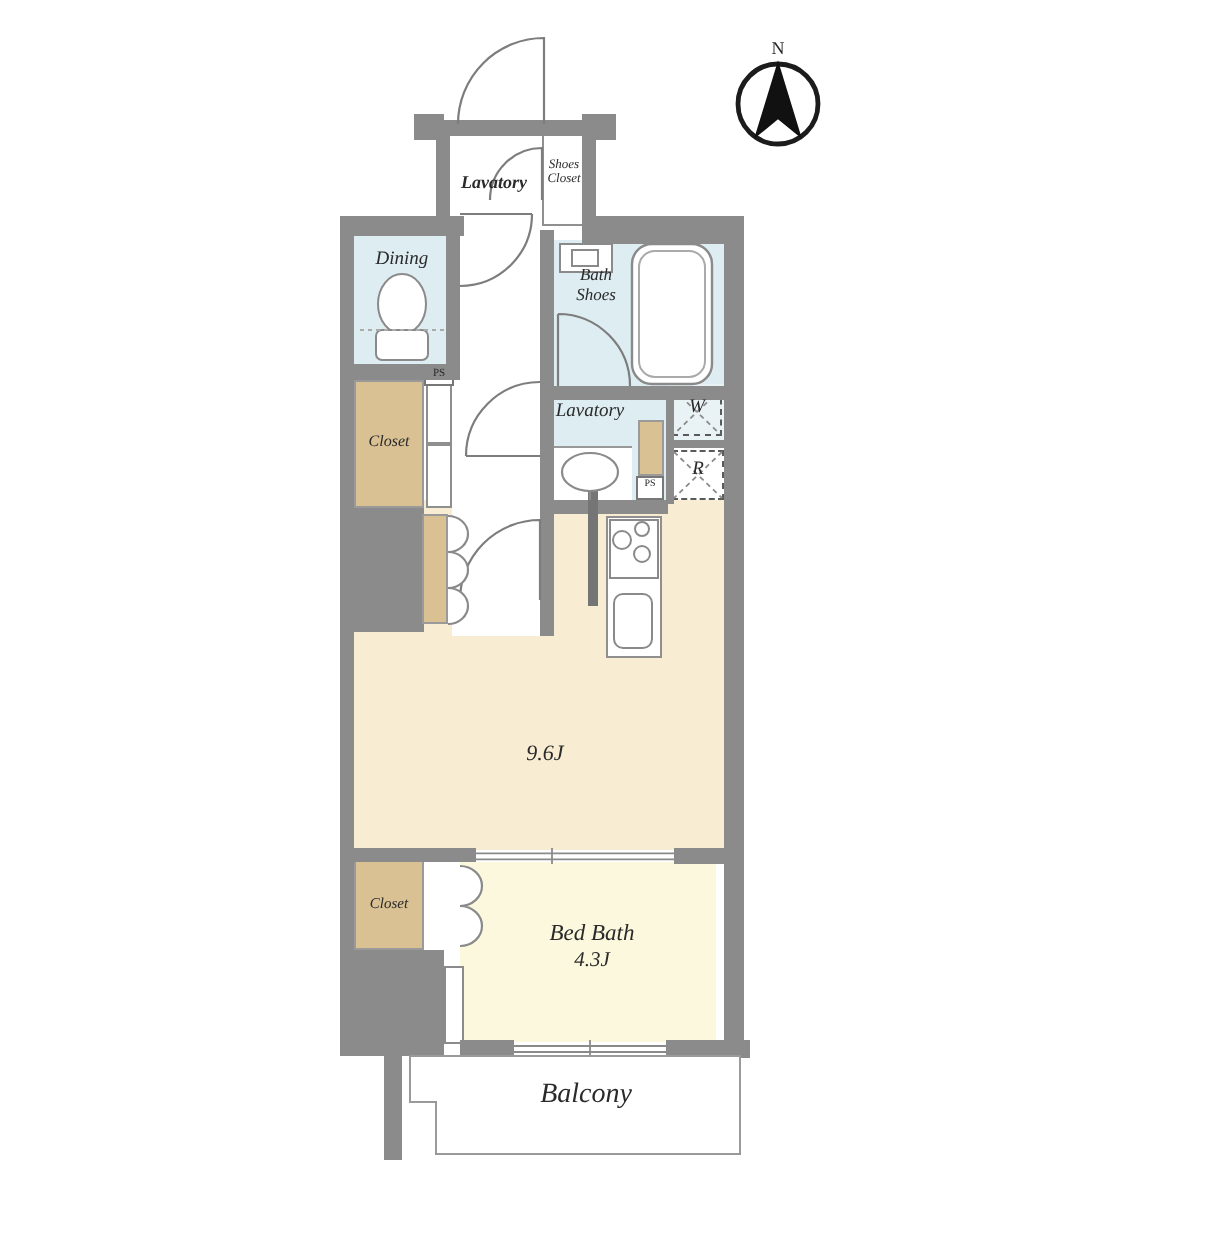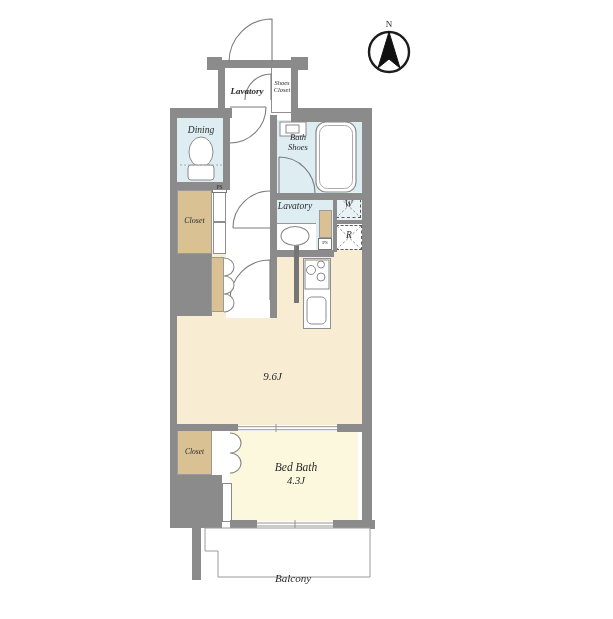--- a/index.html
+++ b/index.html
@@ -167,16 +167,16 @@
   <div class="lbl z50" style="left:177px;top:216px;width:35px;font-size:8px;">Closet</div>
   <div class="lbl z50" style="left:190px;top:355px;width:165px;font-size:12.5px;white-space:normal;">
     <br>
     <span style="font-size:11px;">9.6J</span>
   </div>
   <div class="lbl z50" style="left:177px;top:448px;width:35px;font-size:7.5px;">Closet</div>
   <div class="lbl z50" style="left:240px;top:461px;width:112px;font-size:11.5px;white-space:normal;">
     <span>Bed Bath</span><br>
     <span style="font-size:10.5px;">4.3J</span>
   </div>
-  <div class="lbl z50" style="left:218px;top:540px;width:150px;font-size:11px;margin-top:32px;">Balcony</div>
+  <div class="lbl z50" style="left:218px;top:540px;width:150px;font-size:14px;">Balcony</div>
   <div class="lbl z50" style="left:381px;top:19px;width:16px;font-size:9px;font-style:normal;">N</div>
 
 </div>
 
 </body></html>

